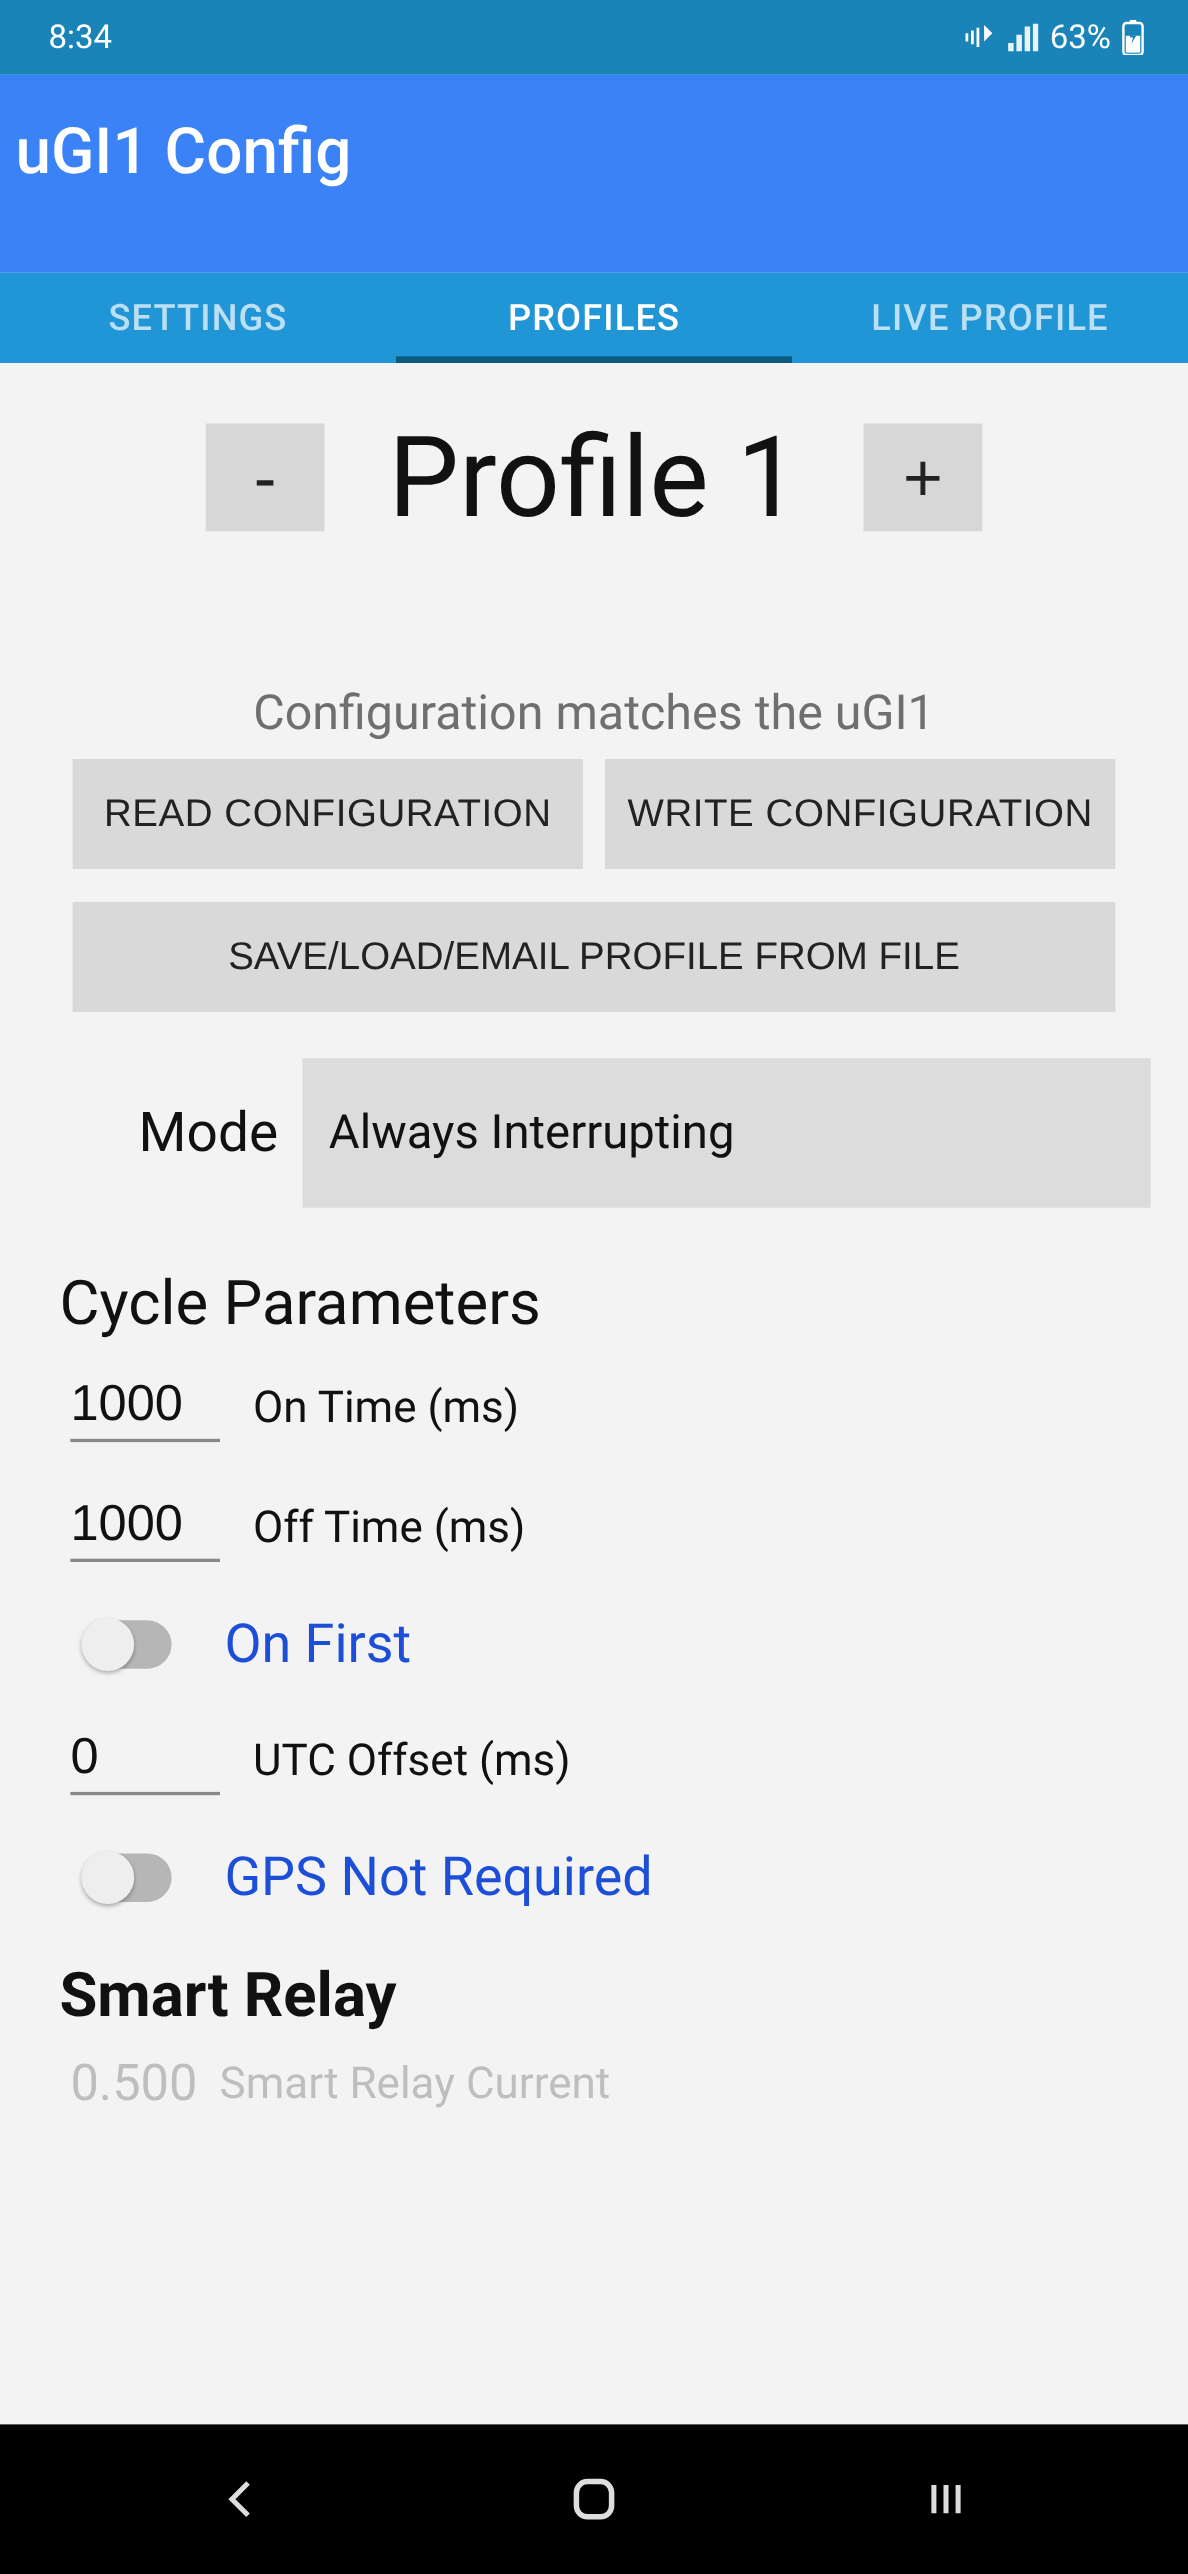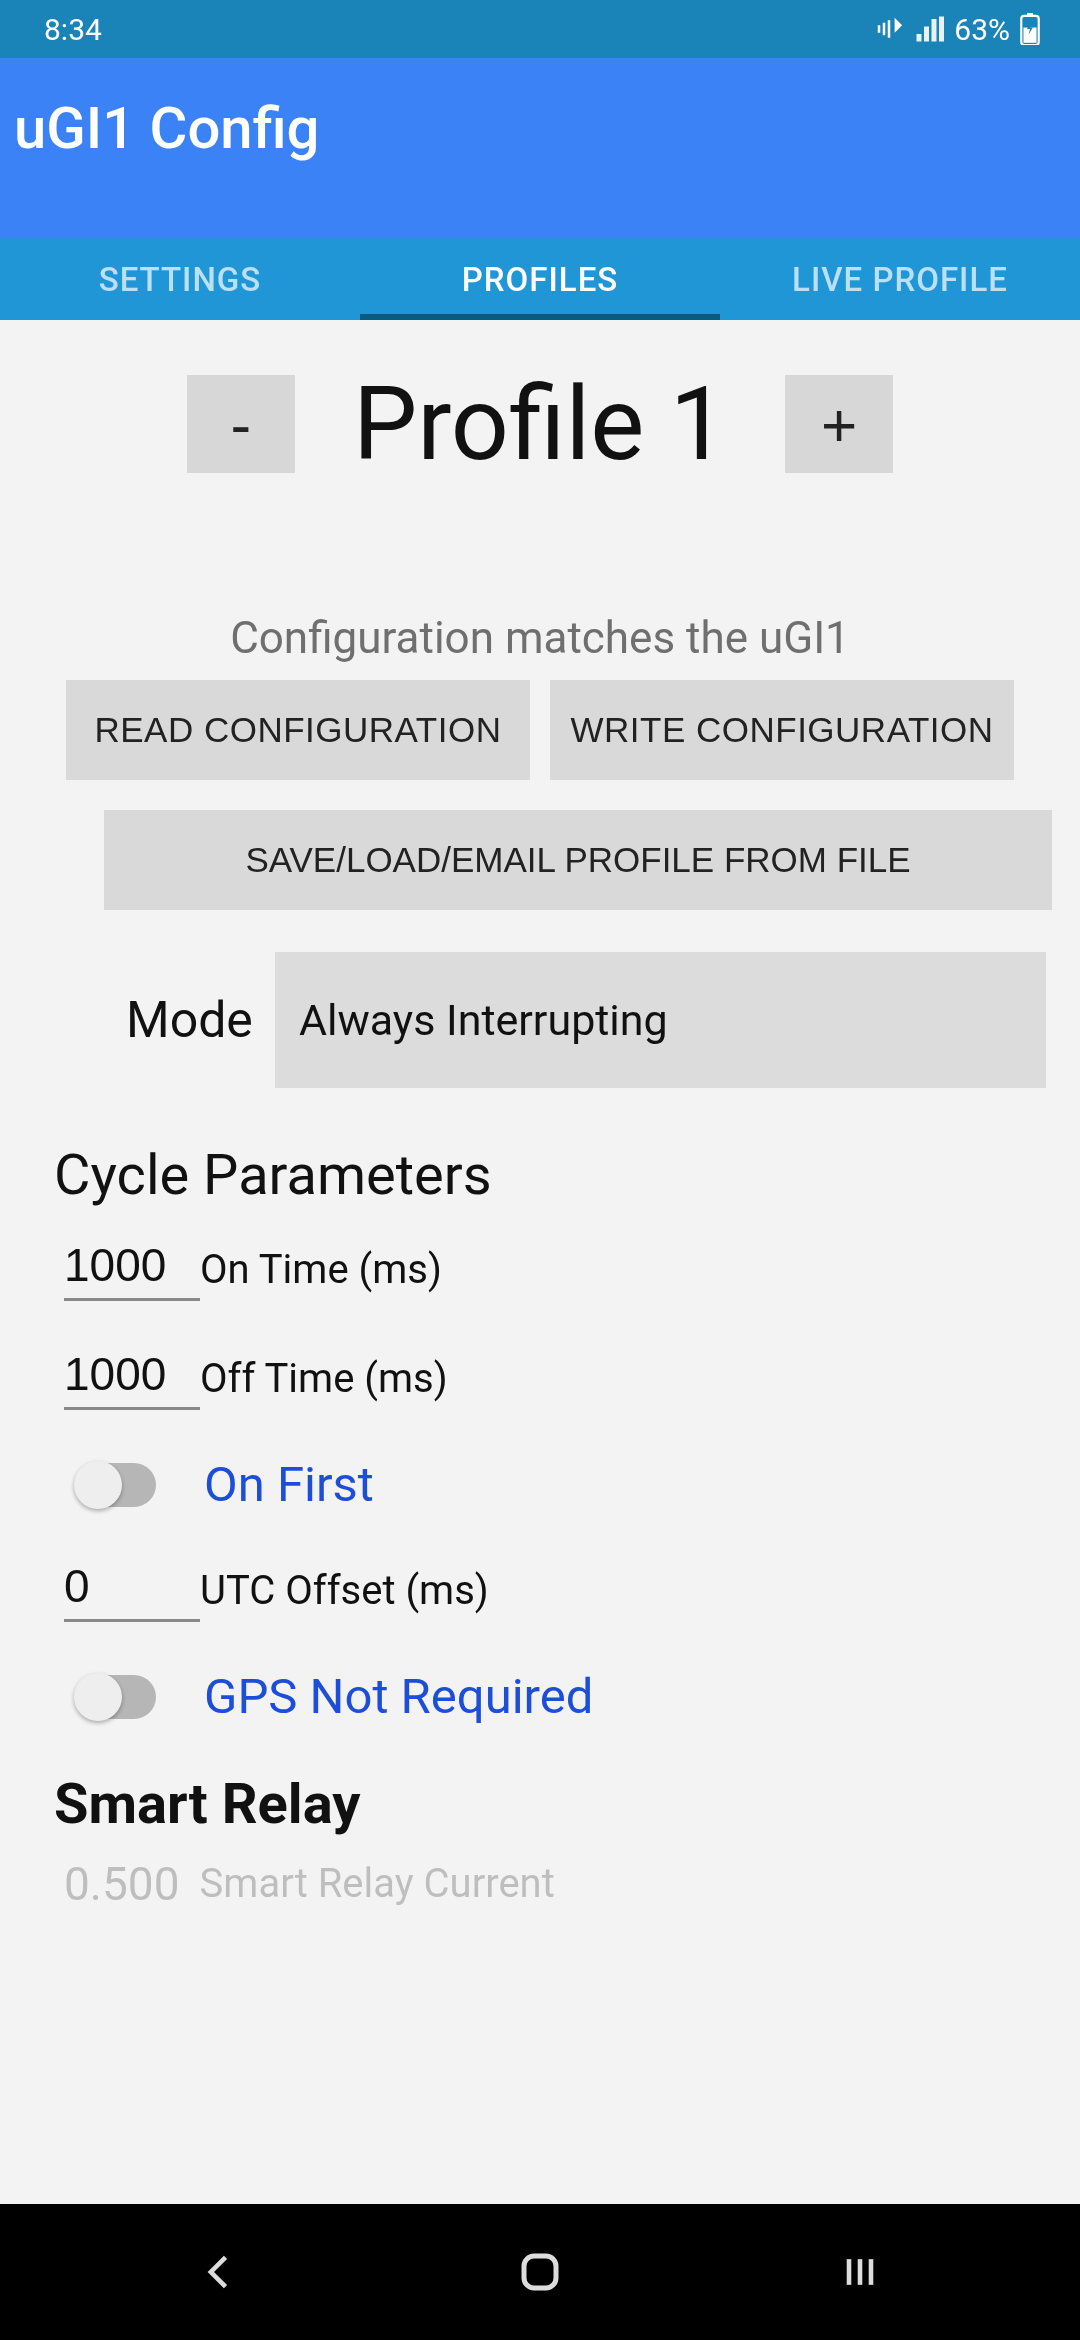--- a/index.html
+++ b/index.html
@@ -1,19 +1,19 @@
 <!DOCTYPE html>
 <html><head>
 <meta charset="utf-8">
 <style>
   * { box-sizing: border-box; margin: 0; padding: 0; }
   html, body { width: 1080px; height: 2340px; font-family: Roboto, -apple-system, Helvetica, Arial, sans-serif; background: #f3f3f3; overflow: hidden; }
   
   .status-bar {
-    height: 58px;
+    height: 68px;
     background: #1a84b8;
     color: #fff;
     display: flex;
     align-items: center;
     justify-content: space-between;
     padding: 0 40px 0 44px;
     font-size: 30px;
     font-weight: 400;
   }
   .status-right { display: flex; align-items: center; gap: 10px; }
@@ -129,21 +129,21 @@
   .active-profile-wrap {
     flex: 1;
     display: flex;
     align-items: center;
     justify-content: center;
     gap: 26px;
   }
   .active-profile-label { font-size: 40px; color: #111; }
   
   .wide-btn {
-    margin: 0 66px 40px 104px;
+    margin: 0 66px 40px 66px;
     height: 100px;
     background: #d9d9d9;
     border: none;
     font-size: 35px;
     font-weight: 500;
     color: #222;
     width: calc(100% - 132px);
     display: flex;
     align-items: center;
     justify-content: center;
@@ -176,20 +176,21 @@
     color: #111;
     padding-left: 54px;
     margin-bottom: 30px;
   }
   
   .param-row {
     display: flex;
     align-items: flex-end;
     padding-left: 64px;
     margin-bottom: 46px;
+    gap: 30px;
   }
   .param-input {
     width: 136px;
     border: none;
     border-bottom: 3px solid #888;
     background: transparent;
     font-size: 46px;
     color: #111;
     padding-bottom: 6px;
   }

